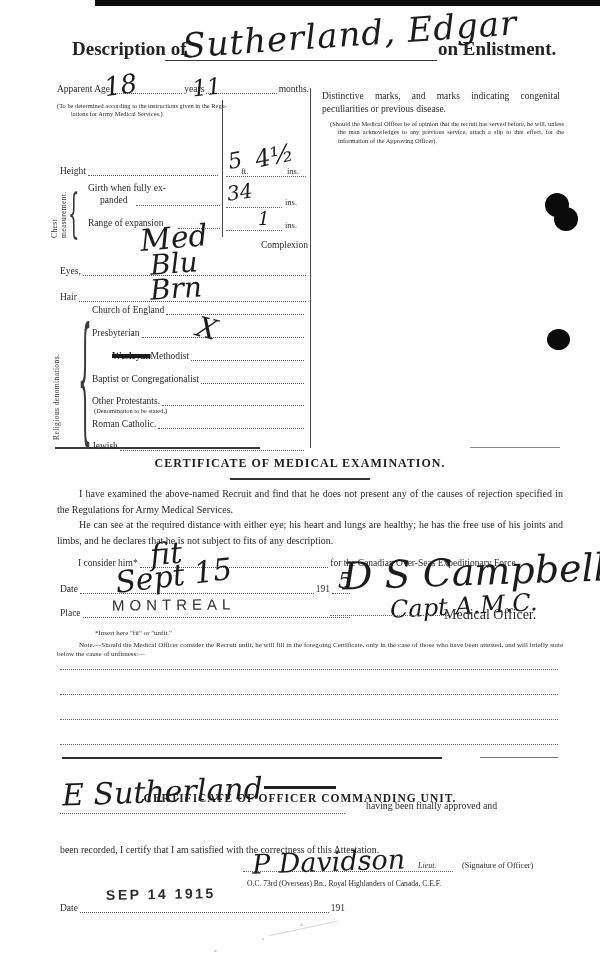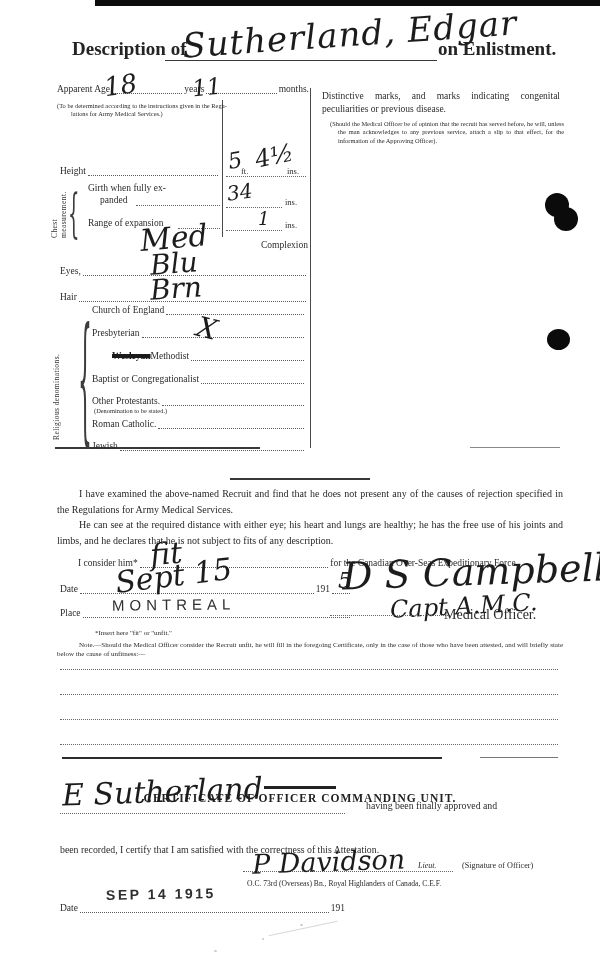--- a/index.html
+++ b/index.html
@@ -130,20 +130,21 @@
     <span class="lbl">Jewish</span>
     <span class="leader"></span>
   </div>
 
   <div class="abs" style="left:322px;top:90px;width:238px;font-size:9.5px;line-height:1.4;text-align:justify;">Distinctive marks, and marks indicating congenital peculiarities or previous disease.</div>
   <div class="abs tiny" style="left:330px;top:120px;width:226px;text-indent:-8px;padding-left:8px;text-align:justify;">(Should the Medical Officer be of opinion that the recruit has served before, he will, unless the man acknowledges to any previous service, attach a slip to that effect, for the information of the Approving Officer).</div>
 
   <div class="blob" style="left:545px;top:193px;width:24px;height:24px;box-shadow:9px 14px 0 0 #0b0b0b;"></div>
   <div class="blob" style="left:547px;top:329px;width:23px;height:21px;"></div>
 
+  <div class="abs title" style="left:0;top:456px;width:600px;">CERTIFICATE OF MEDICAL EXAMINATION.</div>
   <div class="hline" style="left:230px;top:478px;width:140px;height:2px;"></div>
 
   <div class="abs para" style="left:57px;top:486px;width:506px;">I have examined the above-named Recruit and find that he does not present any of the causes of rejection specified in the Regulations for Army Medical Services.</div>
   <div class="abs para" style="left:57px;top:517px;width:506px;">He can see at the required distance with either eye; his heart and lungs are healthy; he has the free use of his joints and limbs, and he declares that he is not subject to fits of any description.</div>
 
   <div class="abs row" style="left:78px;top:558px;width:440px;">
     <span class="lbl">I consider him*</span>
     <span class="leader"></span>
     <span class="lbl">for the Canadian Over-Seas Expeditionary Force.</span>
   </div>

